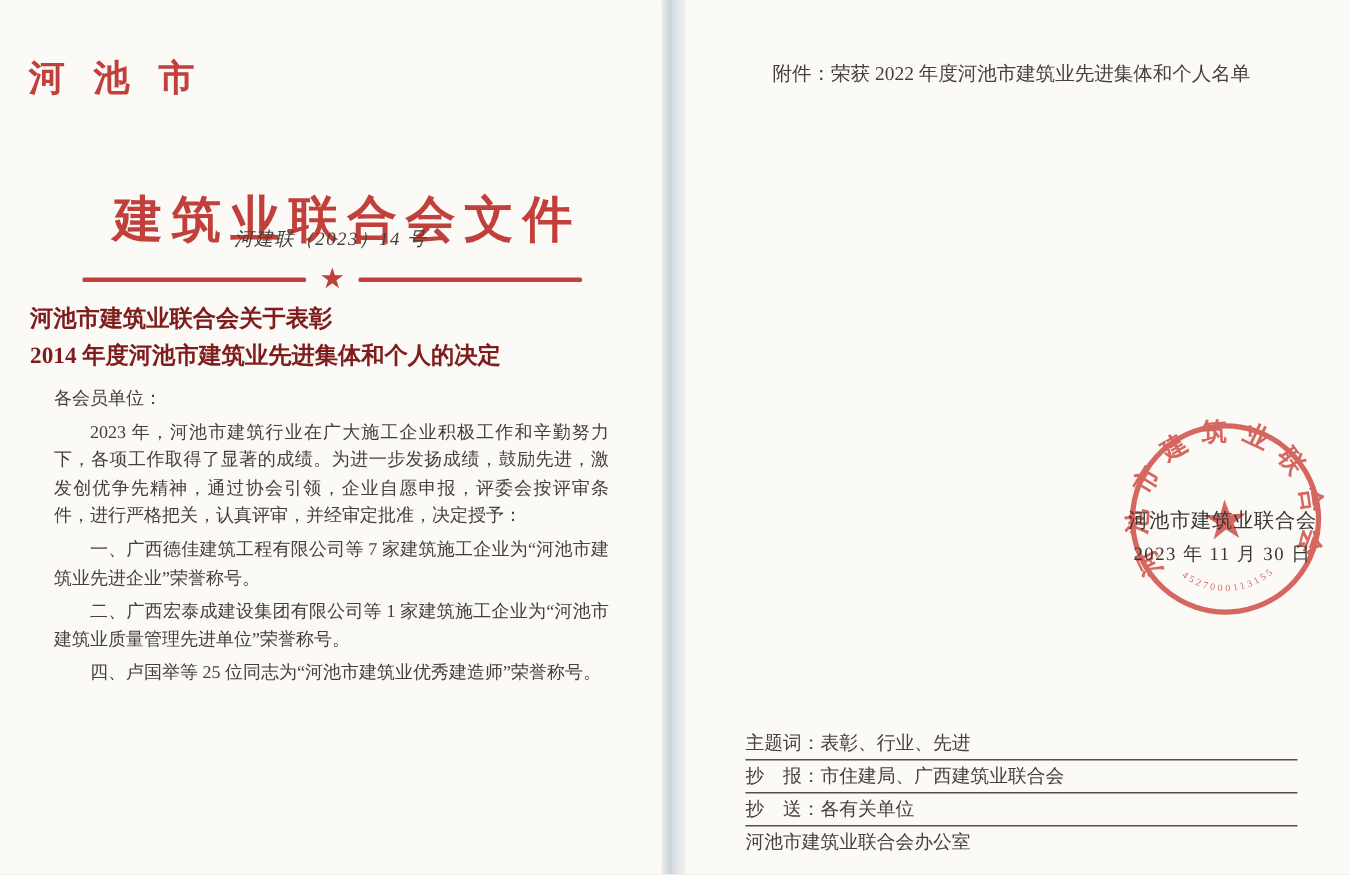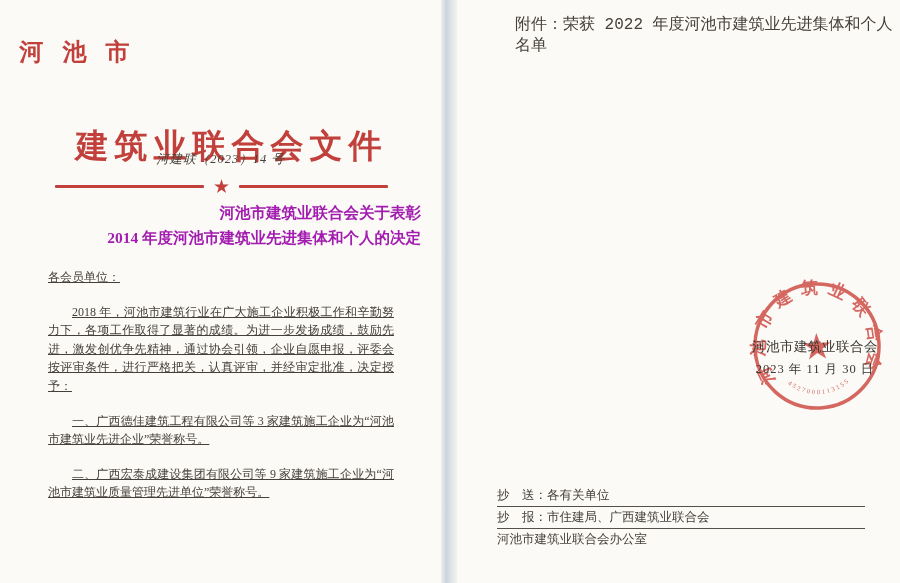--- a/index.html
+++ b/index.html
@@ -47,33 +47,33 @@
   .red-rule{
     position:absolute;top:176px;left:55px;right:53px;height:20px;
     display:flex;align-items:center;
   }
   .red-rule .seg{flex:1;height:3px;background:var(--doc-red);border-radius:1px;}
   .red-rule .star{
     color:var(--doc-red);font-size:19px;line-height:19px;margin:0 9px;
     font-family:"DejaVu Sans",sans-serif;
   }
   .doc-title{
-    position:absolute;top:200px;left:20px;right:20px;text-align:right;
-    font-weight:bold;font-size:15.5px;line-height:25px;color:#a21caf;
+    position:absolute;top:200px;left:20px;right:20px;text-align:left;
+    font-weight:bold;font-size:15.5px;line-height:25px;color:#7f1d1d;
   }
   .doc-body{
     position:absolute;top:252px;left:32px;width:378px;
     font-size:12px;line-height:18.6px;text-align:justify;color:var(--ink);
   }
-  .doc-body p{margin:16px;text-indent:2em;text-decoration:underline;}
+  .doc-body p{margin:4px;text-indent:2em;}
   .doc-body .salutation{text-indent:0;}
 
   
   .attachment-line{
-    position:absolute;top:14px;left:58px;font-size:16px;color:var(--ink);font-family:Liberation Mono, monospace;
+    position:absolute;top:40px;left:58px;font-size:13px;color:var(--ink);
   }
   .seal{
     position:absolute;top:276px;left:290px;width:140px;height:140px;
     opacity:.88;transform:rotate(-3deg);z-index:1;mix-blend-mode:multiply;
   }
   .signature-block{
     position:absolute;top:338px;left:268px;width:180px;text-align:center;z-index:2;
   }
   .signature-org{font-size:13.5px;color:#3b3631;letter-spacing:.5px;}
   .signature-date{font-size:12.5px;color:#3b3631;margin-top:5px;letter-spacing:1px;}
@@ -104,23 +104,24 @@
       <div class="seg"></div>
     </div>
 
     <div class="doc-title">
       <div>河池市建筑业联合会关于表彰</div>
       <div>2014 年度河池市建筑业先进集体和个人的决定</div>
     </div>
 
     <div class="doc-body">
       <p class="salutation">各会员单位：</p>
-      <p>2018 年，河池市建筑行业在广大施工企业积极工作和辛勤努力下，各项工作取得了显著的成绩。为进一步发扬成绩，鼓励先进，激发创优争先精神，通过协会引领，企业自愿申报，评委会按评审条件，进行严格把关，认真评审，并经审定批准，决定授予：</p>
-      <p>一、广西德佳建筑工程有限公司等 3 家建筑施工企业为“河池市建筑业先进企业”荣誉称号。</p>
-      <p>二、广西宏泰成建设集团有限公司等 9 家建筑施工企业为“河池市建筑业质量管理先进单位”荣誉称号。</p>
+      <p>2023 年，河池市建筑行业在广大施工企业积极工作和辛勤努力下，各项工作取得了显著的成绩。为进一步发扬成绩，鼓励先进，激发创优争先精神，通过协会引领，企业自愿申报，评委会按评审条件，进行严格把关，认真评审，并经审定批准，决定授予：</p>
+      <p>一、广西德佳建筑工程有限公司等 7 家建筑施工企业为“河池市建筑业先进企业”荣誉称号。</p>
+      <p>二、广西宏泰成建设集团有限公司等 1 家建筑施工企业为“河池市建筑业质量管理先进单位”荣誉称号。</p>
+      <p>四、卢国举等 25 位同志为“河池市建筑业优秀建造师”荣誉称号。</p>
     </div>
   </div>
 
   <div class="page-divider"></div>
 
   <div class="page page-right">
     <div class="attachment-line">附件：荣获 2022 年度河池市建筑业先进集体和个人名单</div>
 
     <svg class="seal" viewBox="0 0 140 140" aria-hidden="true">
       <circle cx="70" cy="70" r="62" fill="none" stroke="var(--seal-red)" stroke-width="3.5"></circle>
@@ -137,26 +138,30 @@
       </text>
     </svg>
 
     <div class="signature-block">
       <div class="signature-org">河池市建筑业联合会</div>
       <div class="signature-date">2023 年 11 月 30 日</div>
     </div>
 
     <div class="footer-block">
       <div class="footer-row">
-        <span class="footer-label">抄　送：</span>
-        <span>各有关单位</span>
+        <span class="footer-label">主题词：</span>
+        <span>表彰、行业、先进</span>
       </div>
       <div class="footer-row">
         <span class="footer-label">抄　报：</span>
         <span>市住建局、广西建筑业联合会</span>
+      </div>
+      <div class="footer-row">
+        <span class="footer-label">抄　送：</span>
+        <span>各有关单位</span>
       </div>
       <div class="footer-row no-rule">
         <span>河池市建筑业联合会办公室</span>
       </div>
     </div>
   </div>
 
 </div>
 
 </body></html>

